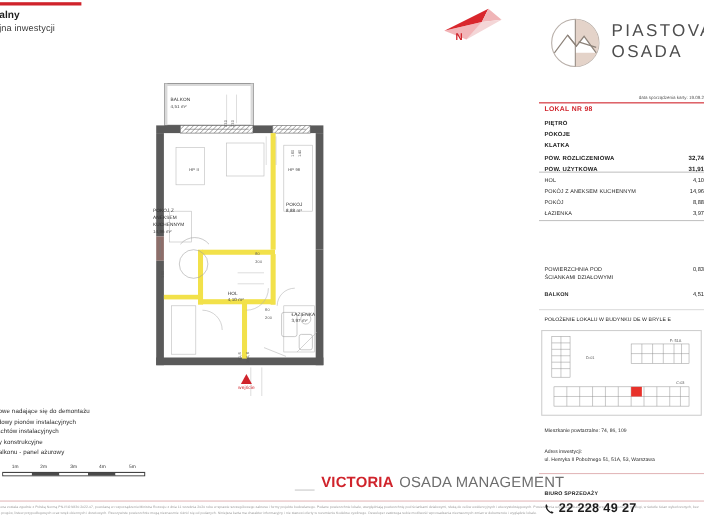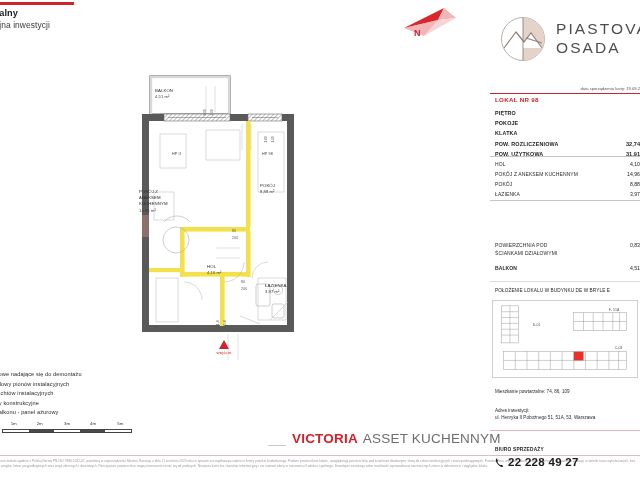--- a/index.html
+++ b/index.html
@@ -331,21 +331,21 @@
         <i></i>
         <i></i>
         <i></i>
         <i></i>
     </div>
   </div>
 
   <div class="foot-logo">
     <span class="dash"></span>
     <span class="v1">VICTORIA</span>
-    <span class="v2">ASSET KUCHENNYM</span>
+    <span class="v2">OSADA MANAGEMENT</span>
   </div>
   <div class="foot-rule"></div>
   <div class="fineprint">a lokalu obliczona została zgodnie z Polską Normą PN-ISO 9836:2022-07, powołaną w rozporządzeniu Ministra Rozwoju z dnia 11 września 2020 roku w sprawie szczegółowego zakresu i formy projektu budowlanego. Podane powierzchnie lokalu, uwzględniają powierzchnię pod ściankami działowymi, służą do celów ewidencyjnych i wieczystoksięgowych. Powierzchnia użytkowa lokalu została zmierzona na poziomie podłogi, w świetle ścian wykończonych, bez uwzględnienia progów, listew przypodłogowych oraz wnęk okiennych i drzwiowych. Rzeczywiste powierzchnie mogą nieznacznie różnić się od podanych. Niniejsza karta ma charakter informacyjny i nie stanowi oferty w rozumieniu Kodeksu cywilnego. Deweloper zastrzega sobie możliwość wprowadzania nieznacznych zmian w dokumencie i wyglądzie lokalu.</div>
 
   <div class="brand">
     <svg class="mark" viewBox="0 0 46 46">
       <circle cx="23" cy="23" r="21.5" fill="#ffffff" stroke="#b9b0aa" stroke-width="1"></circle>
       <path d="M23 1.6 A21.4 21.4 0 0 1 23 44.4 Z" fill="#e4d3c9"></path>
       <path d="M4 32 L16 16 L24 26 L31 17 L42 32 Z" fill="#ffffff" stroke="none"></path>
       <path d="M4 32 L16 16 L24 26 L31 17 L42 32" fill="none" stroke="#8c8279" stroke-width="1.1"></path>

